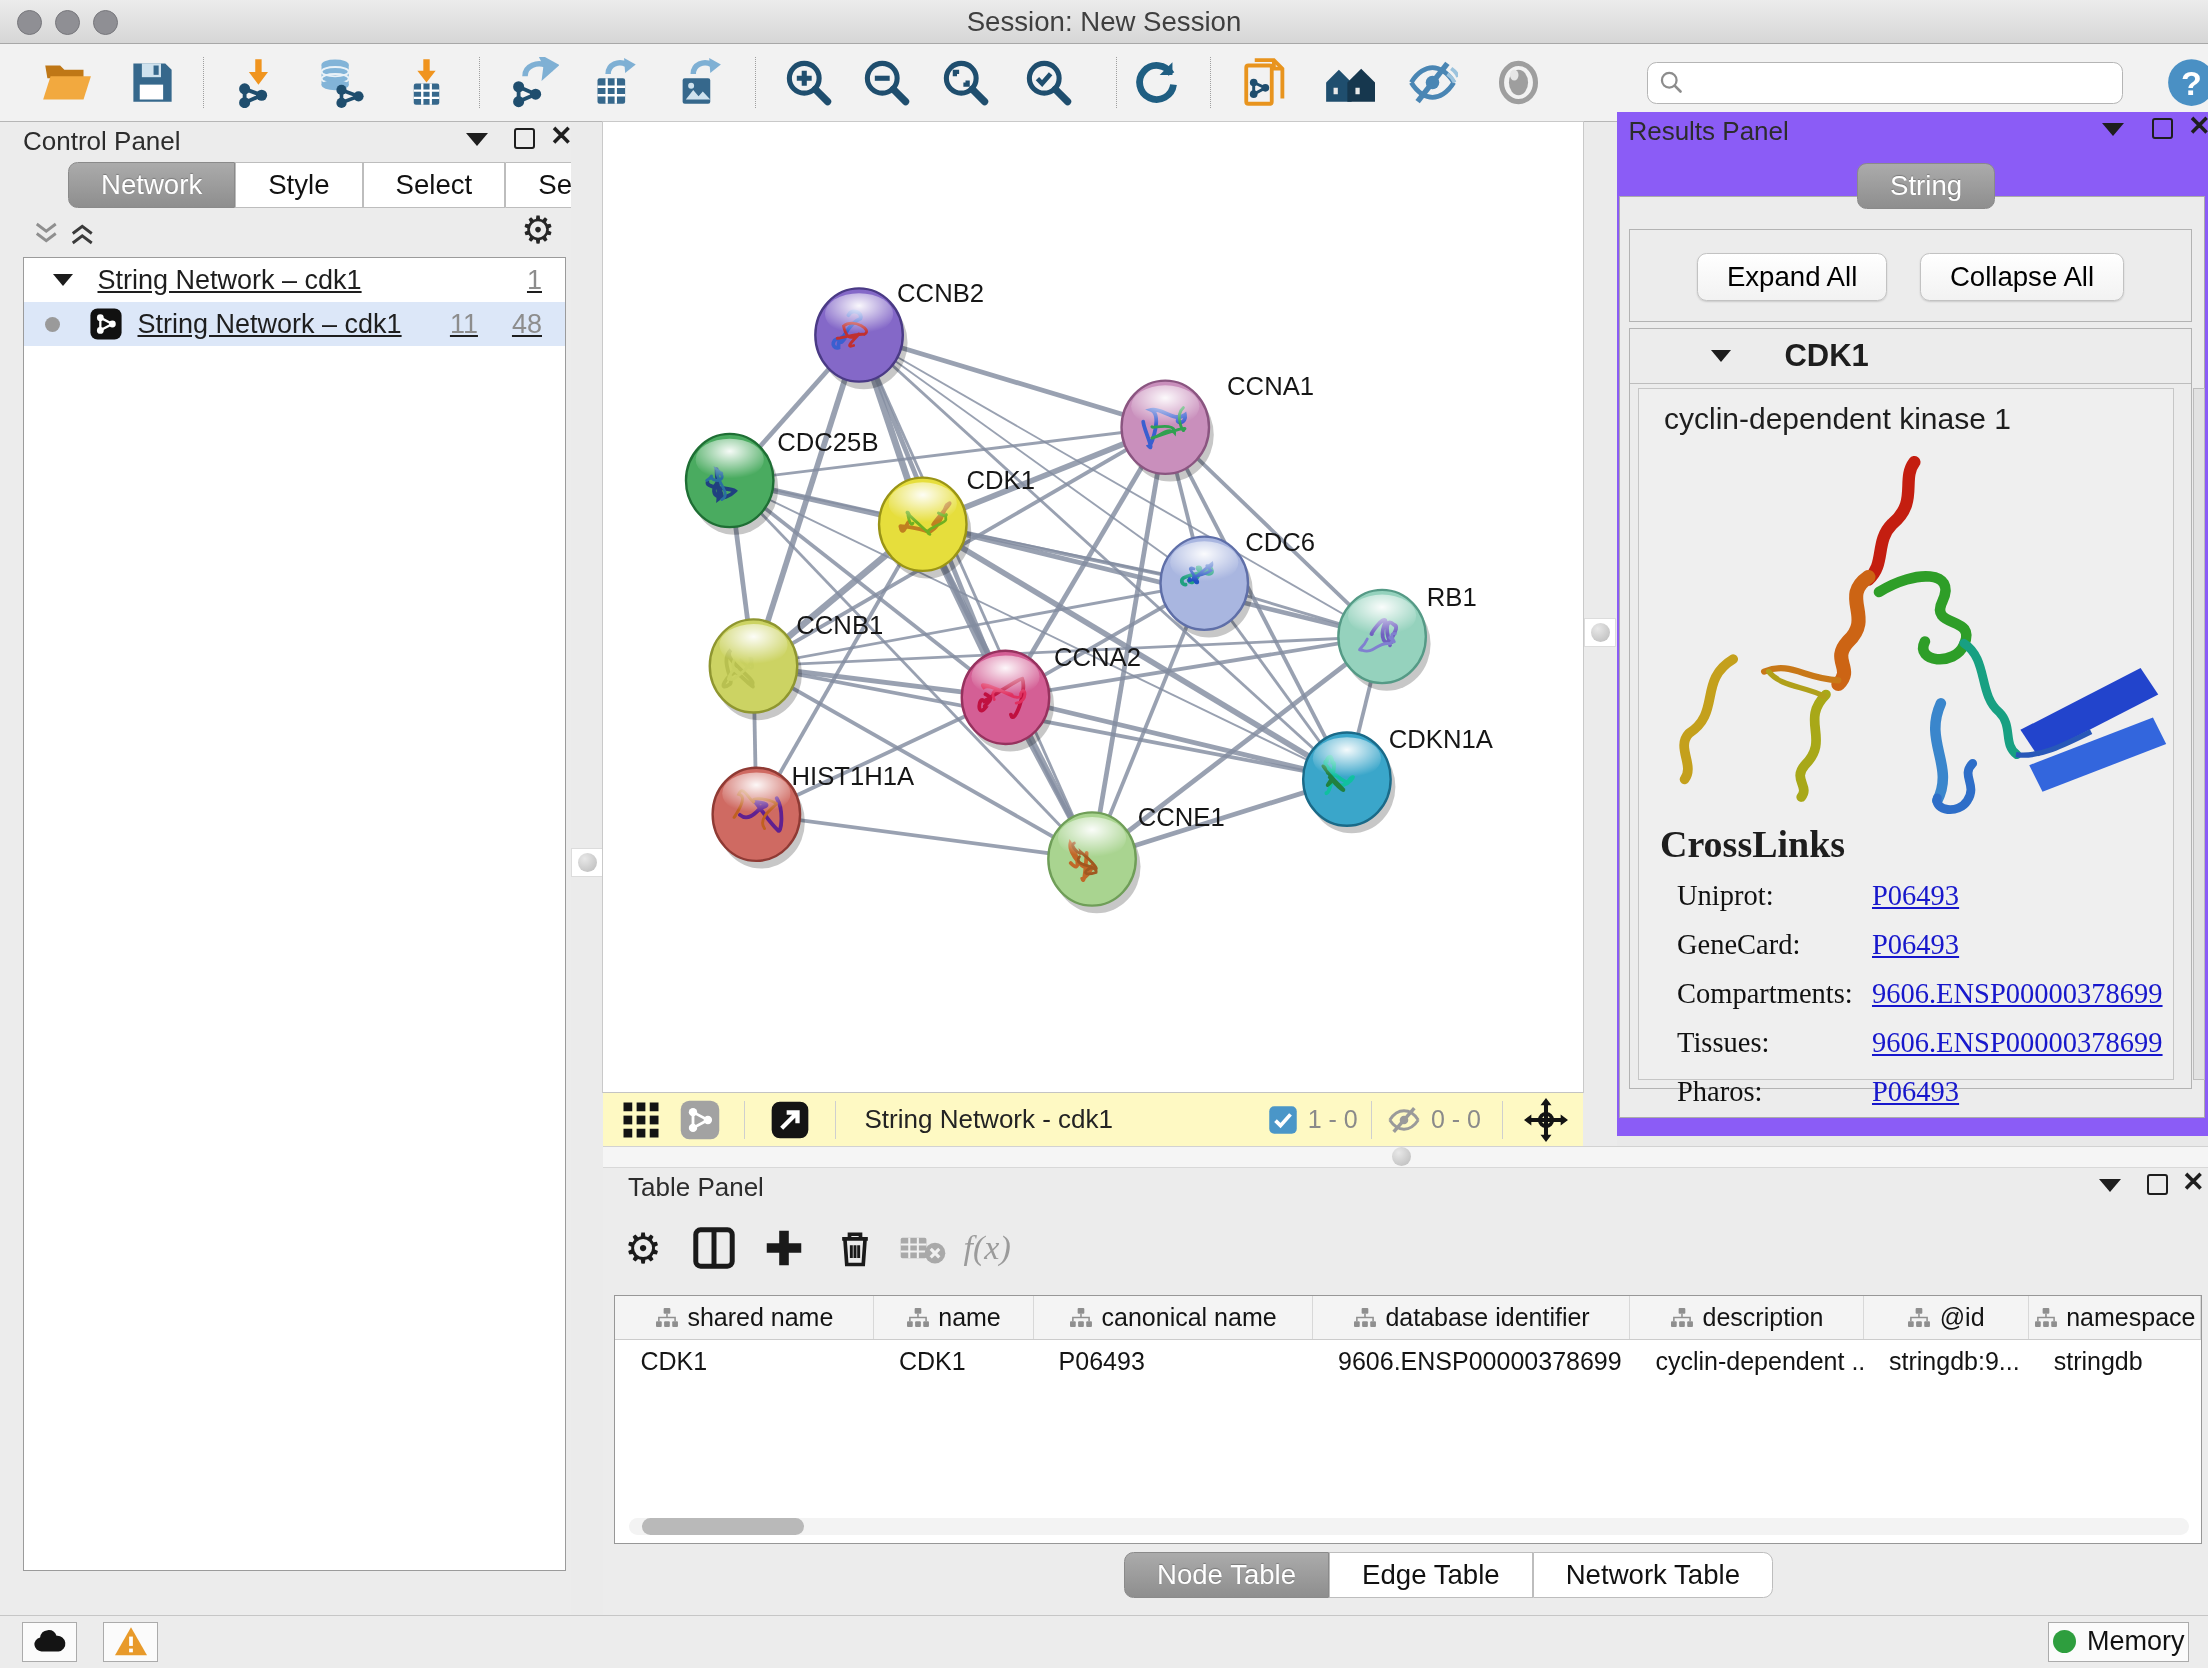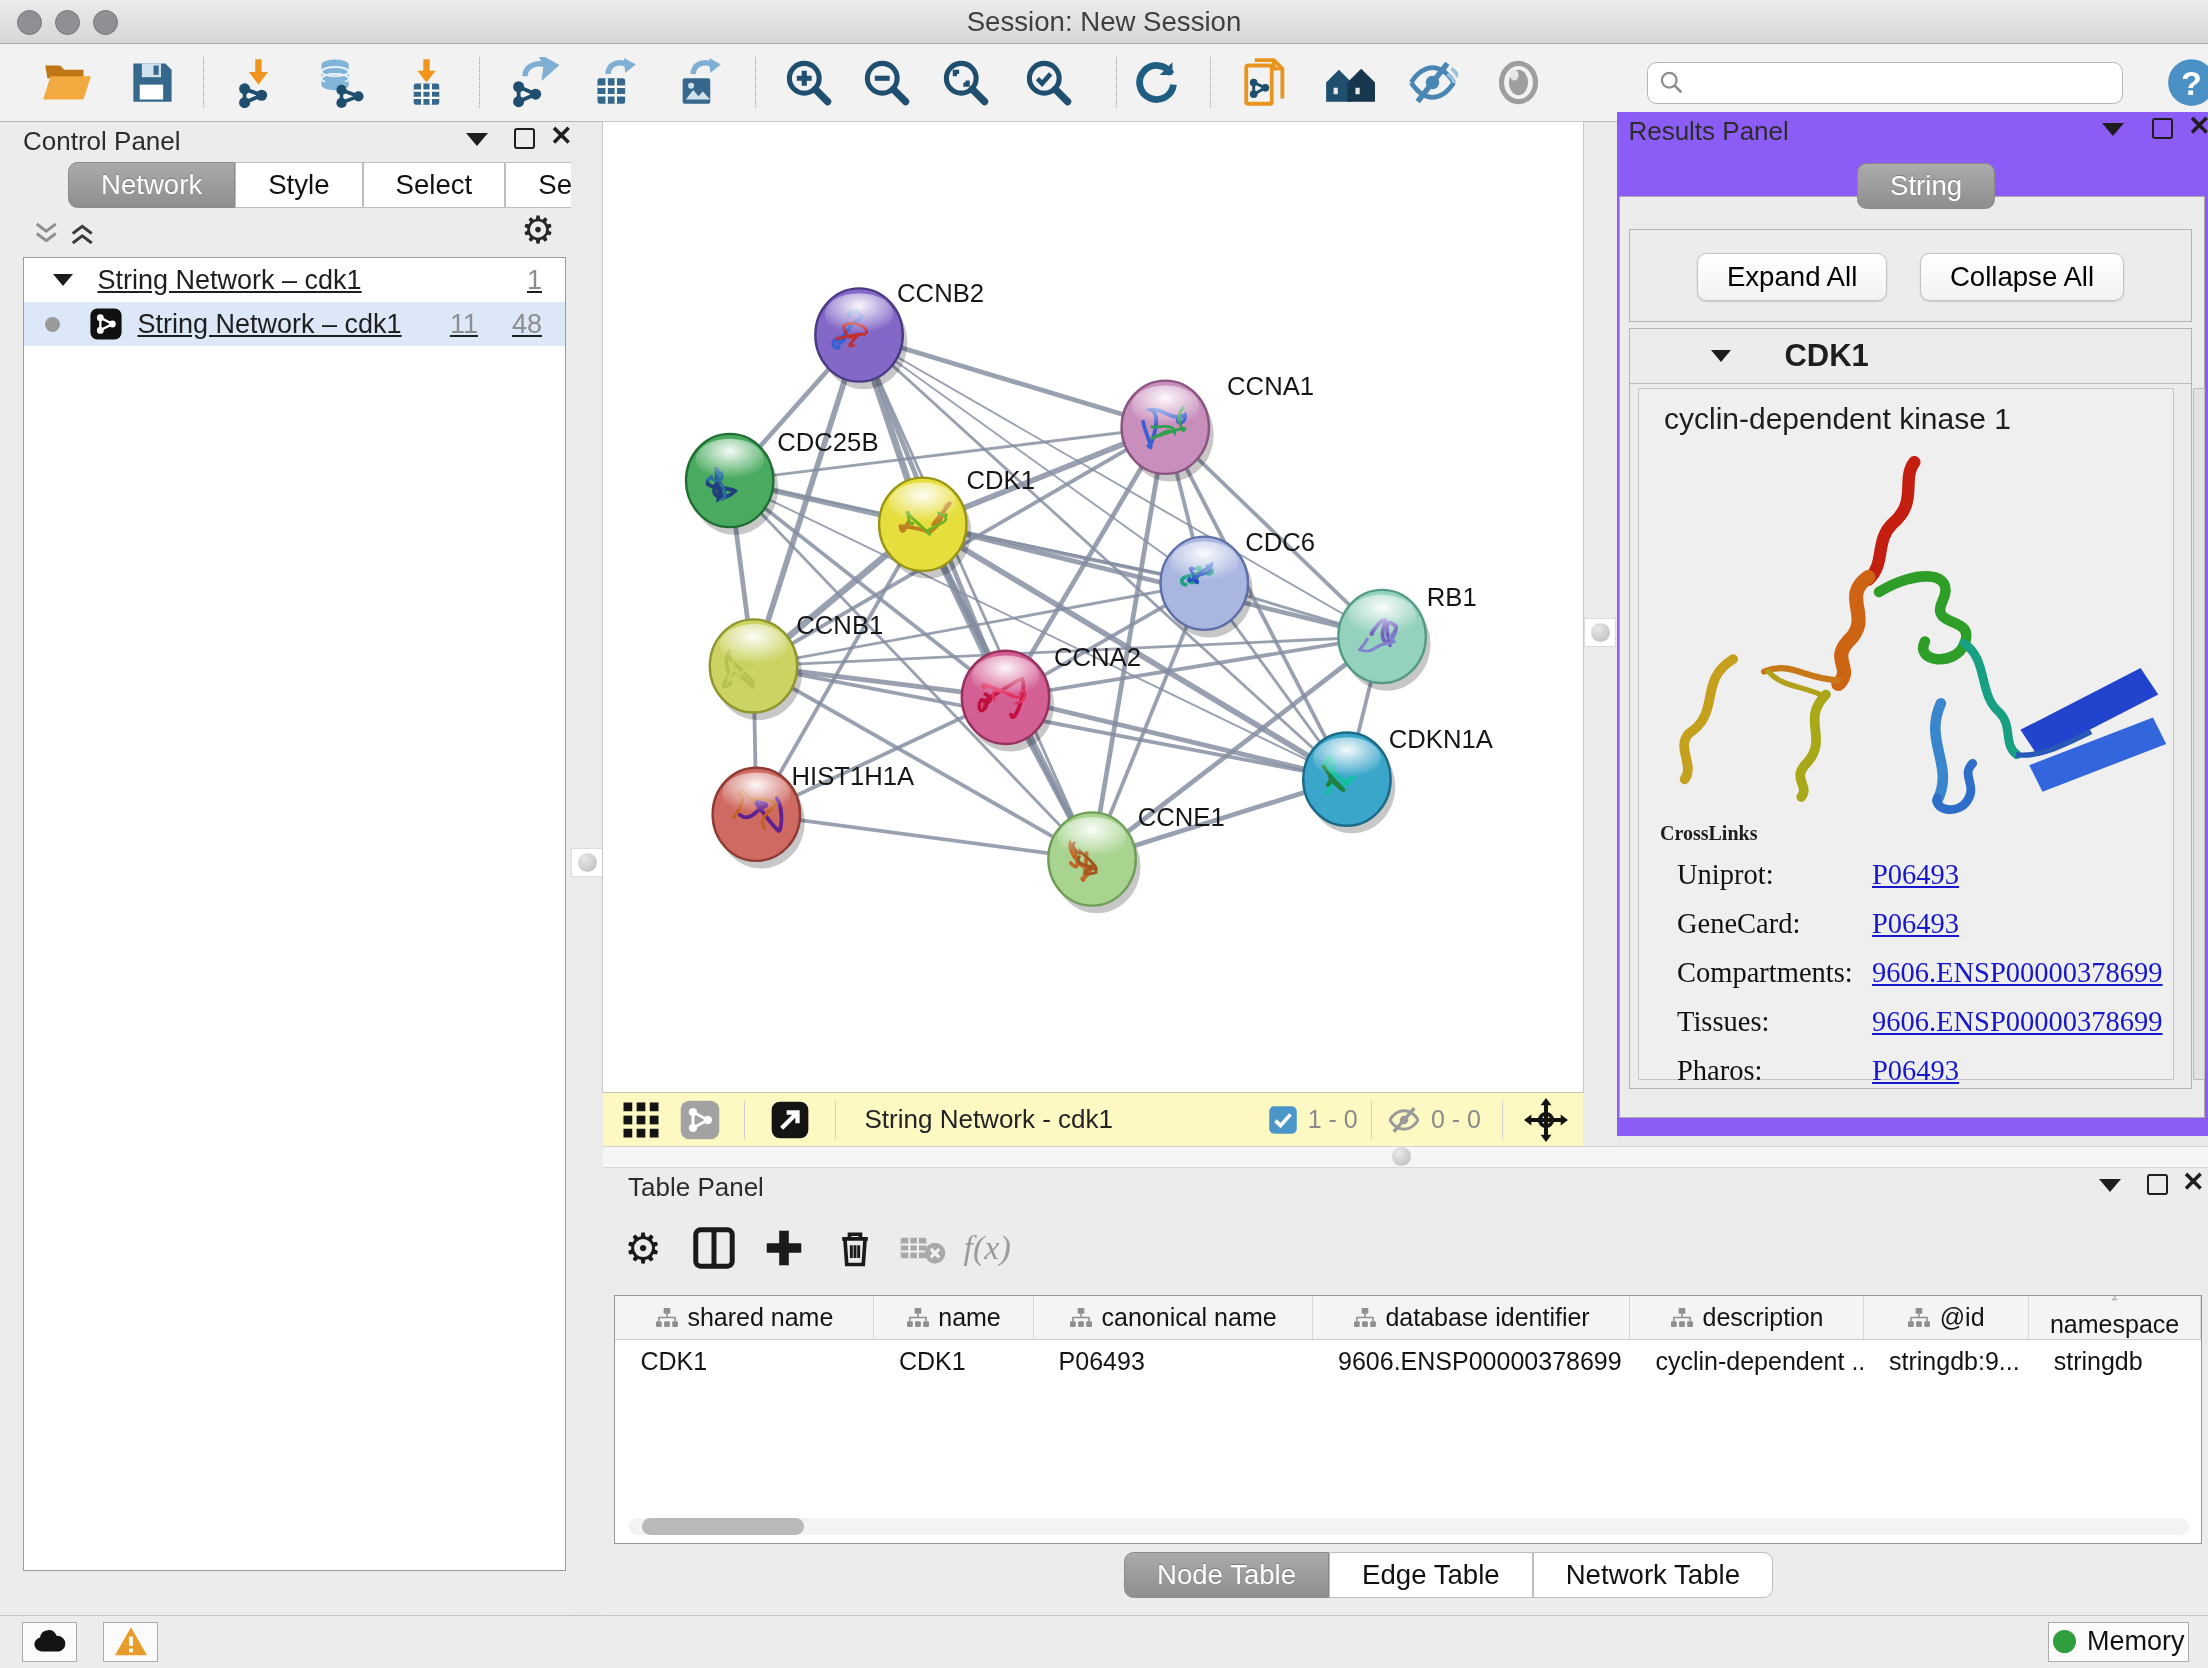--- a/index.html
+++ b/index.html
@@ -606,21 +606,21 @@
             <path d="M260 172 C 302 146, 348 148, 332 182 C 316 214, 372 198, 356 232 C 346 256, 300 252, 312 228" stroke="#2e9e28" stroke-width="12"></path>
             <path d="M356 230 C 384 248, 372 288, 396 308 C 412 324, 400 344, 416 356" stroke="#18a082" stroke-width="10"></path>
             <path d="M330 298 C 310 342, 346 368, 326 408" stroke="#3a86cc" stroke-width="12"></path>
             <path d="M326 405 C 322 420, 350 424, 360 408 C 372 390, 352 380, 366 366" stroke="#2e6ec8" stroke-width="10"></path>
           </g>
           <path d="M420 328 L556 258 L576 288 L440 358 Z" fill="#2244cc"></path>
           <path d="M430 368 L570 314 L585 344 L445 398 Z" fill="#3366dd"></path>
           <path d="M415 356 C 440 360, 470 345, 500 330" fill="none" stroke="#2858b8" stroke-width="6"></path>
         </svg>
 
-        <div class="xl-serif" style="padding-left:21px;font-size:20px;font-weight:bold;margin-top:1.9px">CrossLinks</div>
+        <div class="xl-serif" style="padding-left:21px;font-size:38px;font-weight:bold;margin-top:1.9px">CrossLinks</div>
         <div id="crosslinks-rows" style="padding-left:38px;margin-top:5.7px">
             <div class="xl-row xl-serif">
               <span class="xl-label">Uniprot:</span>
               <span class="xl-link">P06493</span>
             </div>
             <div class="xl-row xl-serif">
               <span class="xl-label">GeneCard:</span>
               <span class="xl-link">P06493</span>
             </div>
             <div class="xl-row xl-serif">
@@ -737,21 +737,21 @@
         <div class="th" style="width: 165px;">
           <svg width="23" height="21" viewBox="0 0 24 22">
             <rect x="9" y="1" width="7" height="6" rx="1" fill="#8f8f8f"></rect>
             <path d="M12.5 7v4M4 15v-4h17v4" stroke="#8f8f8f" stroke-width="1.6" fill="none"></path>
             <rect x="1" y="15" width="6" height="6" rx="1" fill="#8f8f8f"></rect>
             <rect x="9.5" y="15" width="6" height="6" rx="1" fill="#8f8f8f"></rect>
             <rect x="18" y="15" width="6" height="6" rx="1" fill="#8f8f8f"></rect>
           </svg>
           <span>@id</span>
         </div>
-        <div class="th" style="width: 173px; flex-direction: column;">
+        <div class="th" style="width: 173px;">
           <svg width="23" height="21" viewBox="0 0 24 22">
             <rect x="9" y="1" width="7" height="6" rx="1" fill="#8f8f8f"></rect>
             <path d="M12.5 7v4M4 15v-4h17v4" stroke="#8f8f8f" stroke-width="1.6" fill="none"></path>
             <rect x="1" y="15" width="6" height="6" rx="1" fill="#8f8f8f"></rect>
             <rect x="9.5" y="15" width="6" height="6" rx="1" fill="#8f8f8f"></rect>
             <rect x="18" y="15" width="6" height="6" rx="1" fill="#8f8f8f"></rect>
           </svg>
           <span>namespace</span>
         </div>
       </div>

